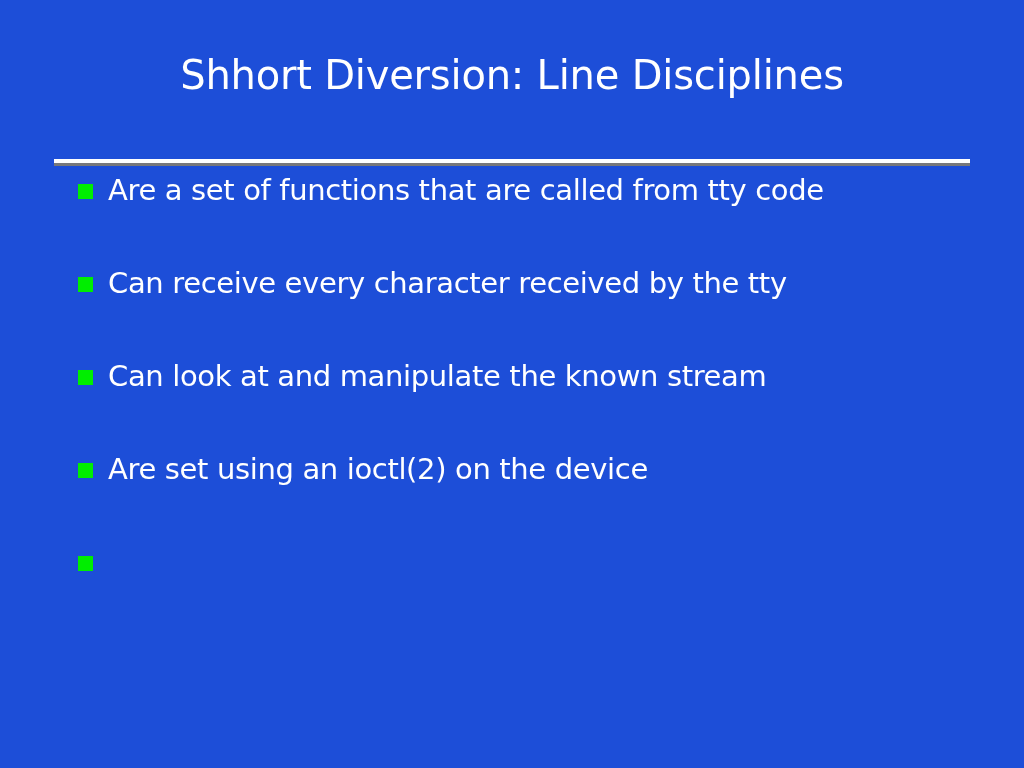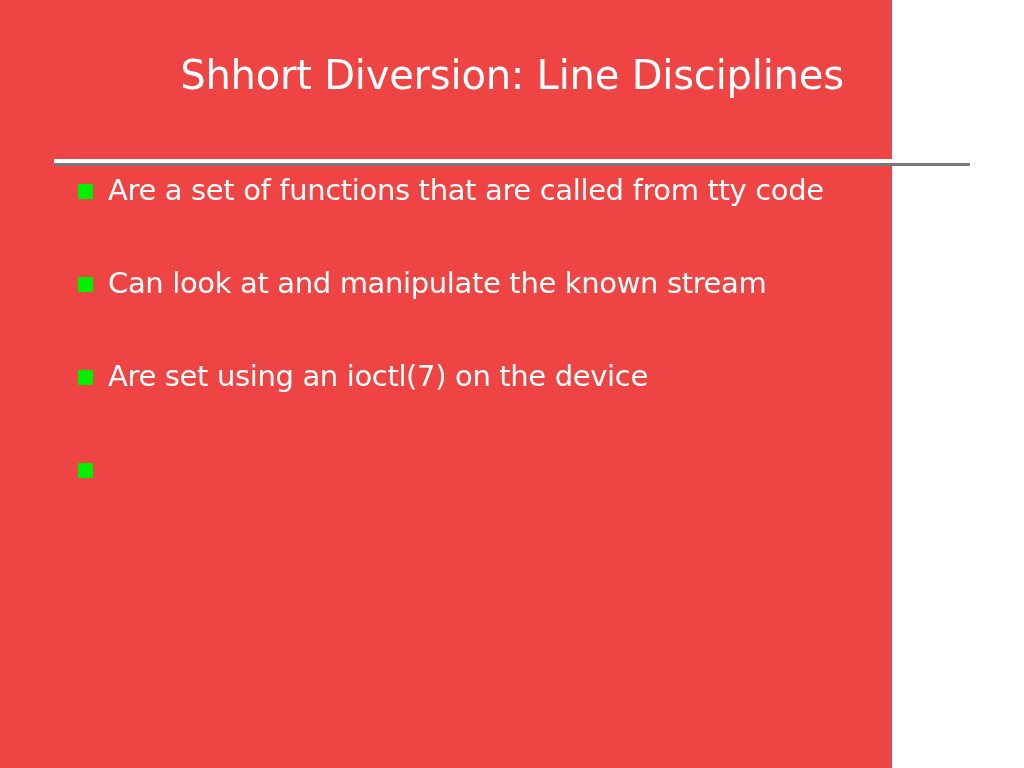--- a/index.html
+++ b/index.html
@@ -10,23 +10,23 @@
 
   body {
     width: 1024px;
     height: 768px;
     overflow: hidden;
     font-family: "DejaVu Sans", "Liberation Sans", sans-serif;
   }
 
   #slide {
     position: relative;
-    width: 892px;
+    width: 1024px;
     height: 768px;
-    background: #ef4444;
+    background: #1d4ed8;
     box-sizing: border-box;
   }
 
   
   #title-block {
     position: absolute;
     left: 0;
     top: 46px;
     width: 1024px;
     height: 76px;
@@ -124,29 +124,33 @@
     </div>
   </div>
 
   <div id="bullet-list">
 
     <div class="bullet-row">
       <span class="bullet-marker"></span>
       <span class="bullet-text">Are a set of functions that are called from tty code</span>
     </div>
 
+    <div class="bullet-row">
+      <span class="bullet-marker"></span>
+      <span class="bullet-text">Can receive every character received by the tty</span>
+    </div>
 
     <div class="bullet-row">
       <span class="bullet-marker"></span>
       <span class="bullet-text">Can look at and manipulate the known stream</span>
     </div>
 
     <div class="bullet-row">
       <span class="bullet-marker"></span>
-      <span class="bullet-text">Are set using an ioctl(7) on the device</span>
+      <span class="bullet-text">Are set using an ioctl(2) on the device</span>
     </div>
 
     <div class="bullet-row">
       <span class="bullet-marker"></span>
     </div>
 
   </div>
 
 </div>
 

